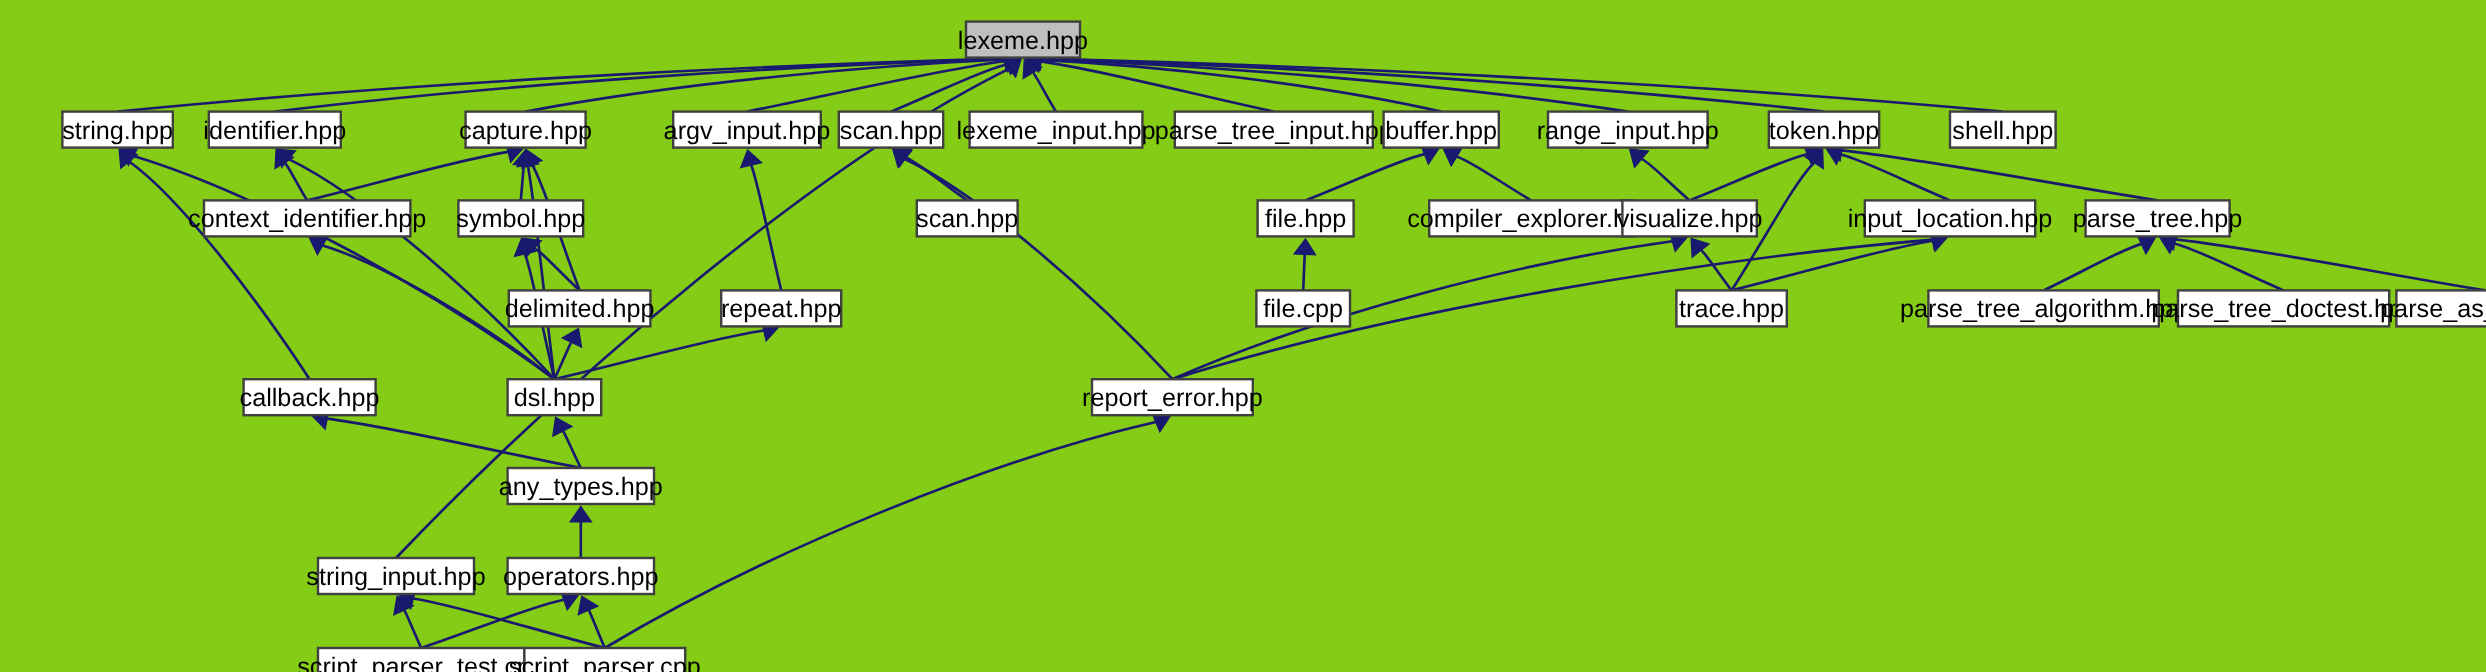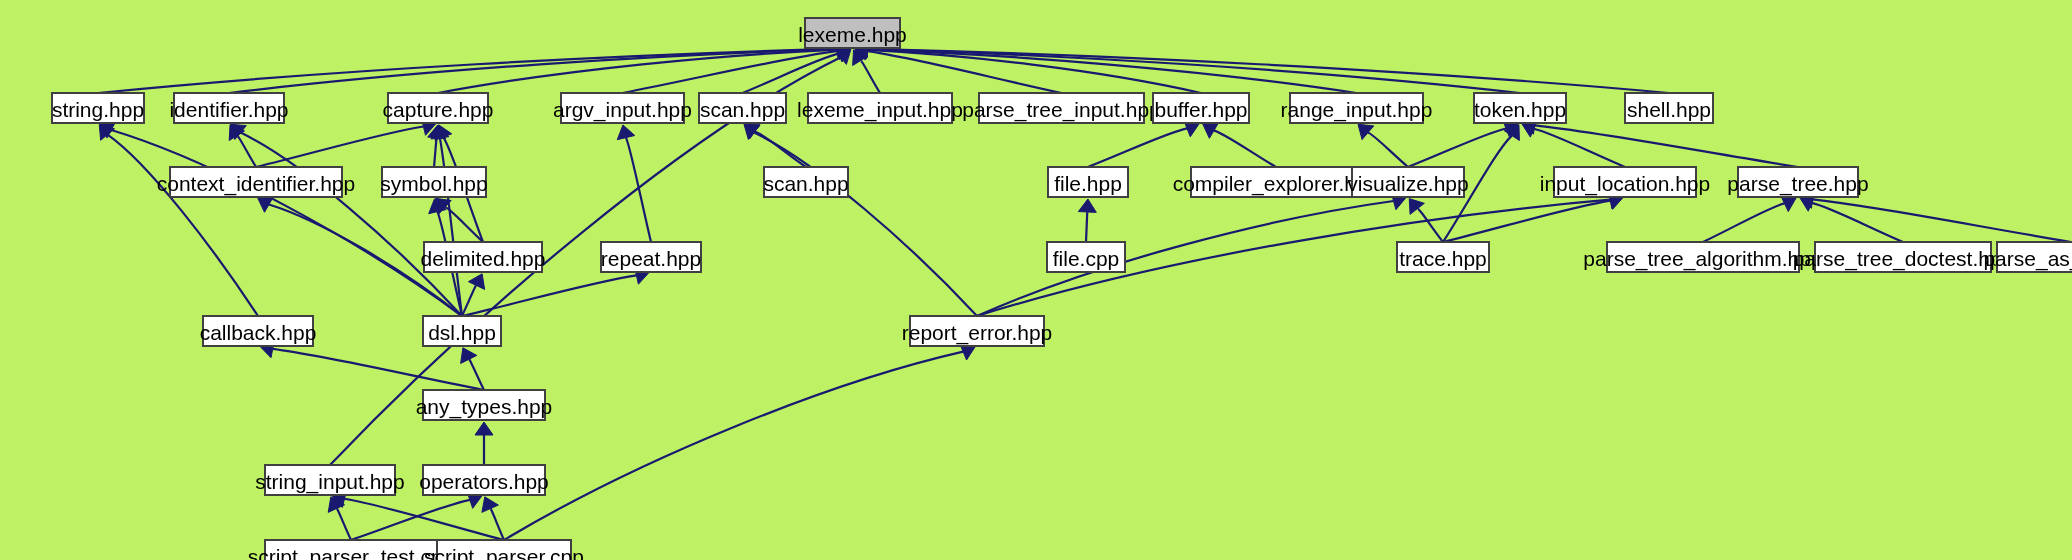--- a/index.html
+++ b/index.html
@@ -7,21 +7,21 @@
     padding: 0;
     background: #ffffff;
   }
   body {
     font-family: "Liberation Sans", sans-serif;
   }
   #graph-wrap {
     position: relative;
     width: 2072px;
     height: 560px;
-    background: #bef264;
+    background: #84cc16;
     overflow: hidden;
   }
   svg#dep-graph {
     display: block;
     width: 2072px;
     height: 560px;
   }
   .edge {
     fill: none;
     stroke: #191970;

